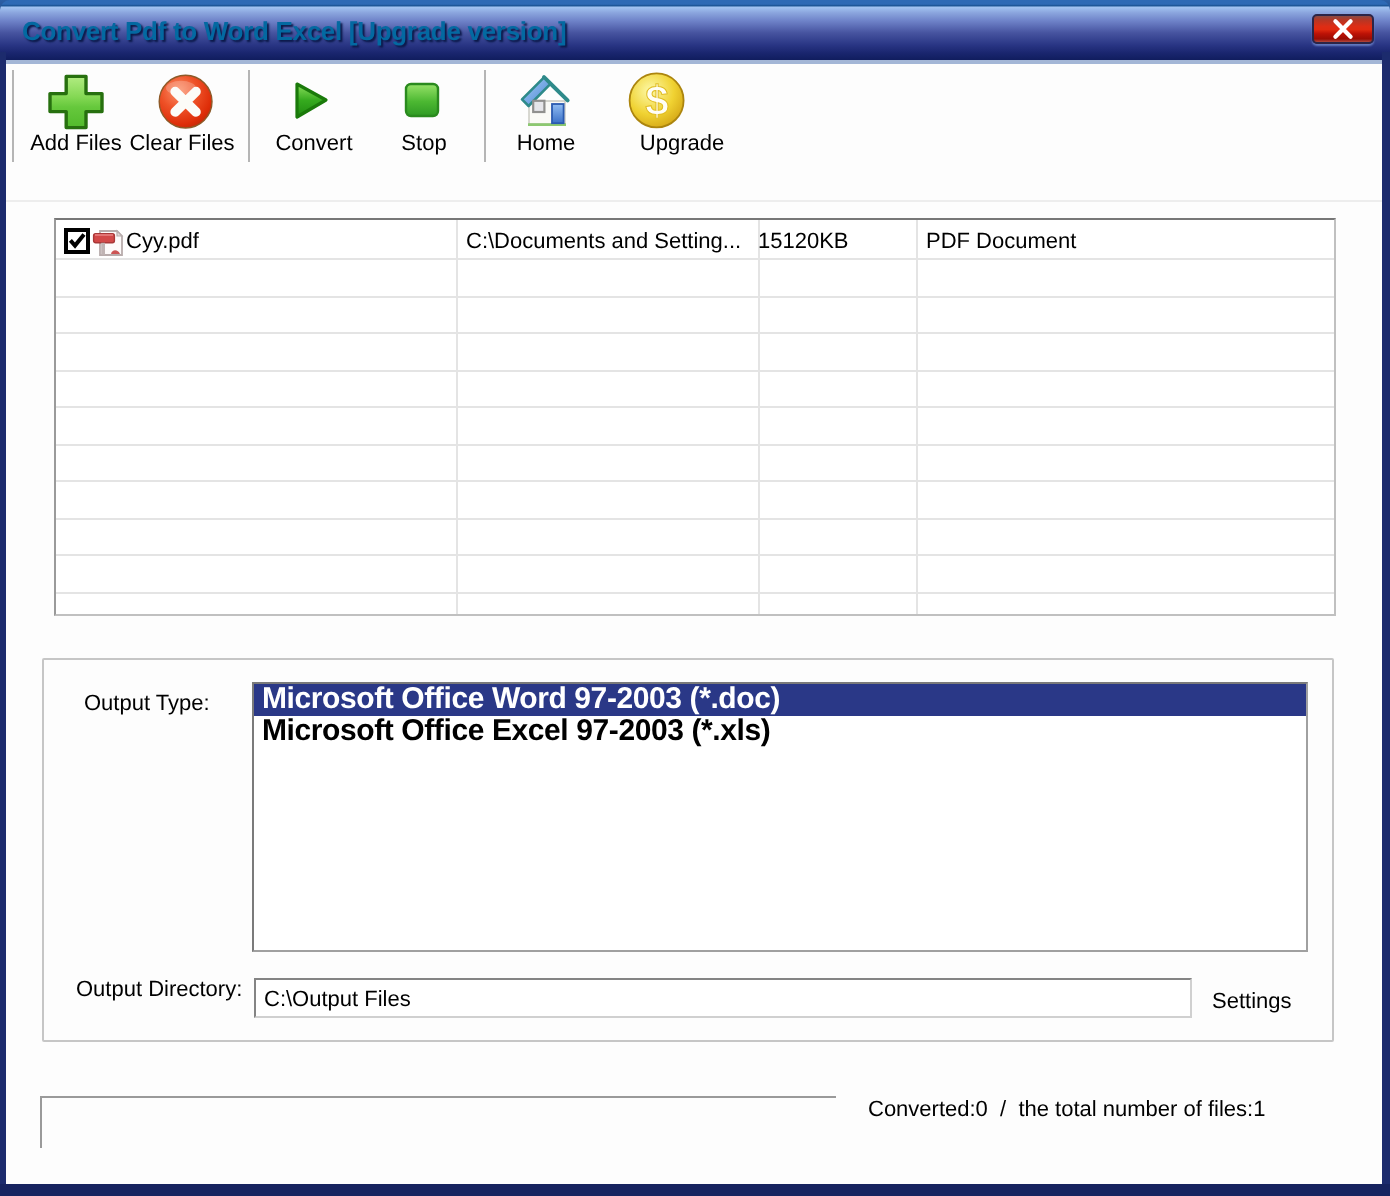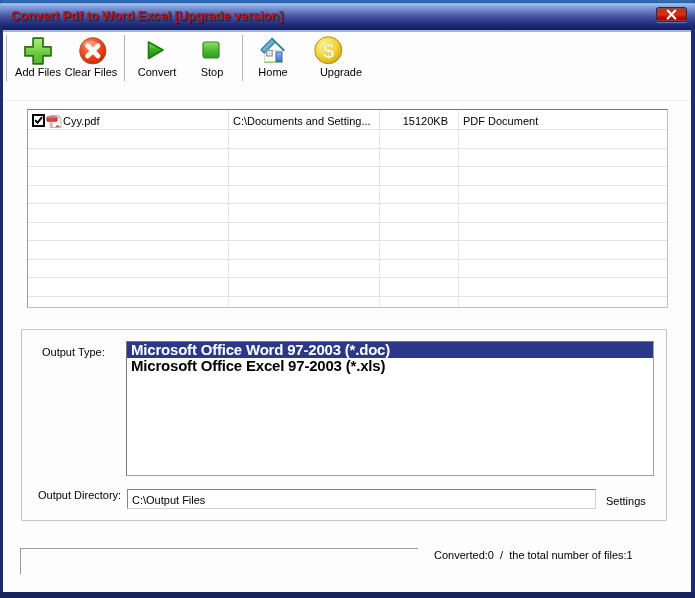--- a/index.html
+++ b/index.html
@@ -8,21 +8,21 @@
   .abs{position:absolute;}
   .txt{position:absolute;font-size:11px;color:#000;line-height:12px;white-space:nowrap;}
   
   #bl{left:0;top:26px;width:3px;height:572px;background:#1c2b6d;}
   #br{left:691px;top:26px;width:4px;height:572px;background:#1c2b6d;}
   #bb{left:0;top:592px;width:695px;height:6px;background:#16235f;}
   
   #titleback{left:0;top:0;width:695px;height:29.5px;background:linear-gradient(to bottom,#2b5fa5 0%,#25457e 40%,#1c2b6d 100%);}
   #title{left:0;top:0;width:695px;height:29.5px;border-radius:5px 5px 0 0;
     background:linear-gradient(to bottom,#2e6ab5 0%,#2e6ab5 7%,#1c5494 9.5%,#a2c4f2 12%,#8ba6de 21%,#6e82c8 35%,#46539f 55%,#293584 75%,#1a266f 88%,#101d5e 100%);}
-  #titletext{left:11px;top:7.5px;font-size:13px;font-weight:bold;color:#b91c1c;letter-spacing:-0.15px;
+  #titletext{left:11px;top:7.5px;font-size:13px;font-weight:bold;color:#0369a1;letter-spacing:-0.15px;
     text-shadow:1px 1px 1px #0a1848;}
   #subline{left:0;top:29.5px;width:695px;height:2px;background:#a3b6d6;}
   #close{left:656px;top:7px;width:29px;height:13px;border-radius:2.5px;border:1px solid #2c2547;
     background:linear-gradient(to bottom,#8a4a44 0%,#b23726 14%,#dd2d15 40%,#e02a10 52%,#bc1206 68%,#9a0c03 88%,#b0493f 100%);
     box-shadow:0 1px 1px rgba(120,145,215,.75);}
   
   .vsep{width:1px;background:#b5b5b5;top:35px;height:46px;}
   .tlabel{position:absolute;top:66px;font-size:11px;line-height:12px;color:#000;text-align:center;white-space:nowrap;transform:translateX(-50%);}
   #tbline{left:3px;top:100px;width:688px;height:1px;background:#ededed;}
   
@@ -171,21 +171,21 @@
     <svg class="abs" style="left:18px;top:3.5px" width="16" height="15" viewBox="0 0 16 15">
       <path d="M4 1.5 L12.5 1.5 L15 4 L15 13.5 L4 13.5 z" fill="#fdfafa" stroke="#b8acac" stroke-width="0.9"></path>
       <path d="M12.5 1.5 L12.5 4 L15 4 z" fill="#e4dada" stroke="#b8acac" stroke-width="0.6"></path>
       <rect x="0.8" y="2.8" width="10.4" height="4.6" rx="1" fill="#d24848" stroke="#a83838" stroke-width="0.7"></rect>
       <path d="M1.5 3.5 L10.5 3.5" stroke="#e88080" stroke-width="0.8"></path>
       <rect x="4.6" y="7.4" width="1.9" height="6" fill="#c0b4b4"></rect>
       <path d="M9.5 13 C10 10.5 13 10.5 14 13 z" fill="#cc5555"></path>
     </svg>
     <div class="txt" style="left:35px;top:4.5px;">Cyy.pdf</div>
     <div class="txt" style="left:205px;top:4.5px;">C:\Documents and Setting...</div>
-    <div class="txt" style="left:351px;width:69px;top:4.5px;text-align:right;">15120KB</div>
+    <div class="txt" style="left:351px;width:69px;top:4.5px;text-align:left;">15120KB</div>
     <div class="txt" style="left:435px;top:4.5px;">PDF Document</div>
   </div>
 
   <div class="abs" id="grp"></div>
   <div class="txt" style="left:42px;top:345.5px;">Output Type:</div>
   <div class="abs" id="list">
     <div class="abs" id="sel"></div>
     <div class="litem" style="top:0;color:#fff;">Microsoft Office Word 97-2003 (*.doc)</div>
     <div class="litem" style="top:16px;color:#000;">Microsoft Office Excel 97-2003 (*.xls)</div>
   </div>

